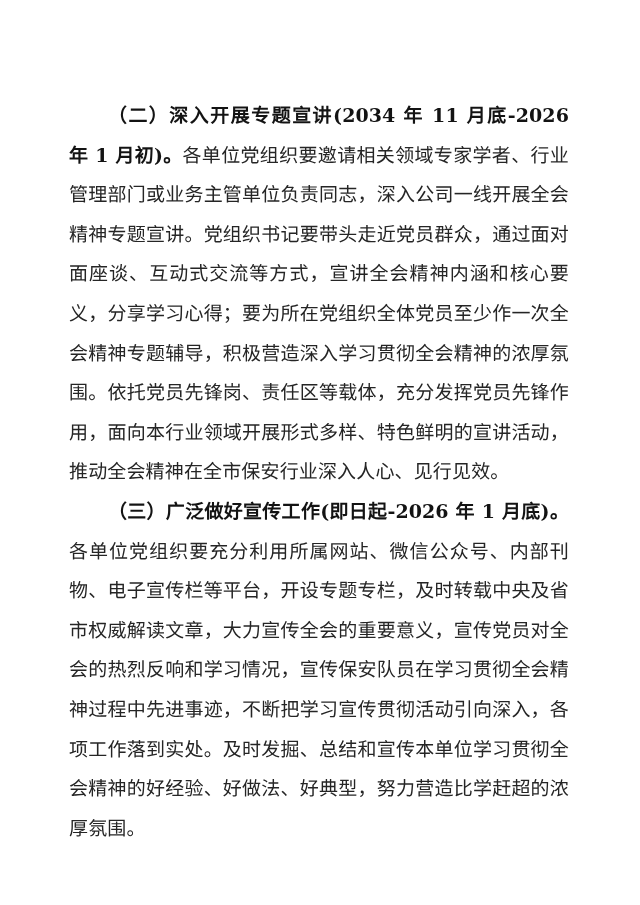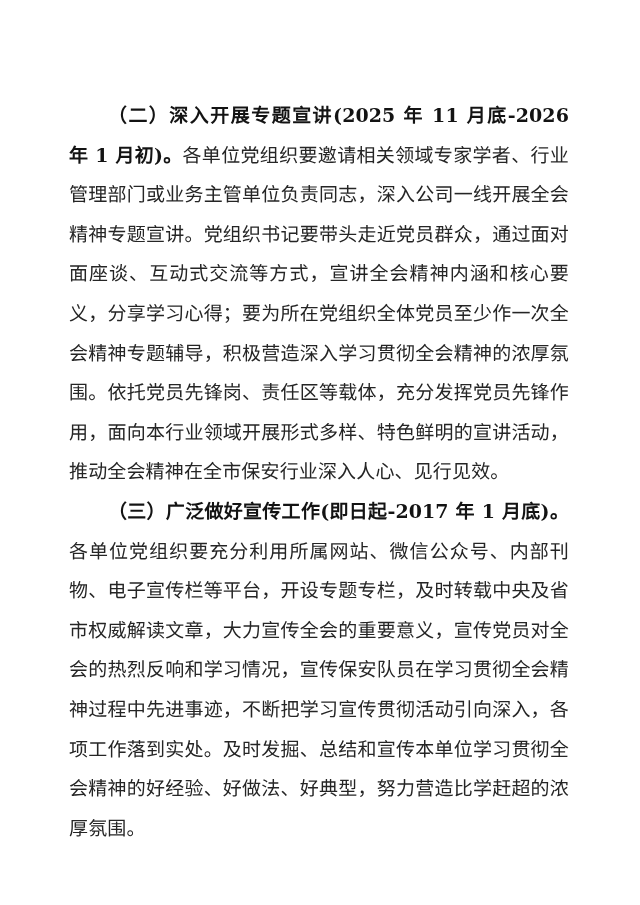--- a/index.html
+++ b/index.html
@@ -56,19 +56,19 @@
   }
 </style>
 </head>
 <body>
 
 <div class="page">
 
   <div class="doc-body">
 
 
-    <p class="para indent"><span class="run-bold">（二）深入开展专题宣讲(2025 年 11 月底-2026 年 1 月初)。</span><span>各单位党组织要邀请相关领域专家学者、行业管理部门或业务主管单位负责同志，深入公司一线开展全会精神专题宣讲。党组织书记要带头走近党员群众，通过面对面座谈、互动式交流等方式，宣讲全会精神内涵和核心要义，分享学习心得；要为所在党组织全体党员至少作一次全会精神专题辅导，积极营造深入学习贯彻全会精神的浓厚氛围。依托党员先锋岗、责任区等载体，充分发挥党员先锋作用，面向本行业领域开展形式多样、特色鲜明的宣讲活动，推动全会精神在全市保安行业深入人心、见行见效。</span></p>
+    <p class="para indent"><span class="run-bold">（二）深入开展专题宣讲(2034 年 11 月底-2026 年 1 月初)。</span><span>各单位党组织要邀请相关领域专家学者、行业管理部门或业务主管单位负责同志，深入公司一线开展全会精神专题宣讲。党组织书记要带头走近党员群众，通过面对面座谈、互动式交流等方式，宣讲全会精神内涵和核心要义，分享学习心得；要为所在党组织全体党员至少作一次全会精神专题辅导，积极营造深入学习贯彻全会精神的浓厚氛围。依托党员先锋岗、责任区等载体，充分发挥党员先锋作用，面向本行业领域开展形式多样、特色鲜明的宣讲活动，推动全会精神在全市保安行业深入人心、见行见效。</span></p>
 
-    <p class="para indent"><span class="run-bold">（三）广泛做好宣传工作(即日起-2017 年 1 月底)。</span><span>各单位党组织要充分利用所属网站、微信公众号、内部刊物、电子宣传栏等平台，开设专题专栏，及时转载中央及省市权威解读文章，大力宣传全会的重要意义，宣传党员对全会的热烈反响和学习情况，宣传保安队员在学习贯彻全会精神过程中先进事迹，不断把学习宣传贯彻活动引向深入，各项工作落到实处。及时发掘、总结和宣传本单位学习贯彻全会精神的好经验、好做法、好典型，努力营造比学赶超的浓厚氛围。</span></p>
+    <p class="para indent"><span class="run-bold">（三）广泛做好宣传工作(即日起-2026 年 1 月底)。</span><span>各单位党组织要充分利用所属网站、微信公众号、内部刊物、电子宣传栏等平台，开设专题专栏，及时转载中央及省市权威解读文章，大力宣传全会的重要意义，宣传党员对全会的热烈反响和学习情况，宣传保安队员在学习贯彻全会精神过程中先进事迹，不断把学习宣传贯彻活动引向深入，各项工作落到实处。及时发掘、总结和宣传本单位学习贯彻全会精神的好经验、好做法、好典型，努力营造比学赶超的浓厚氛围。</span></p>
 
   </div>
 
 </div>
 
 </body></html>

